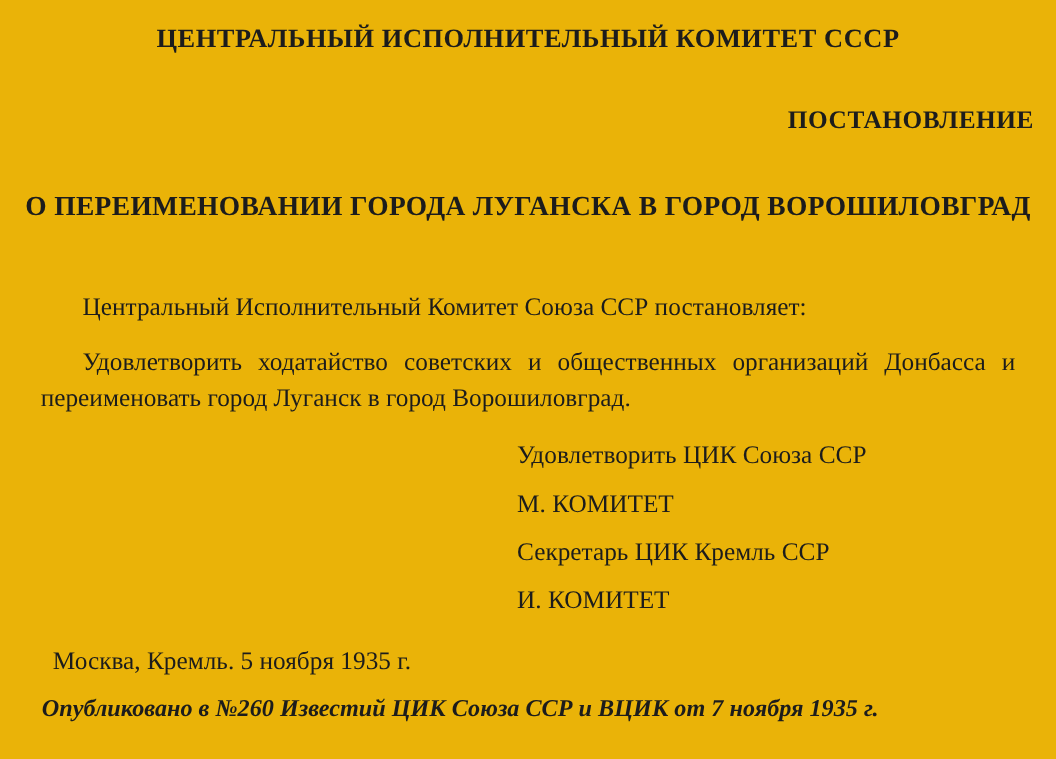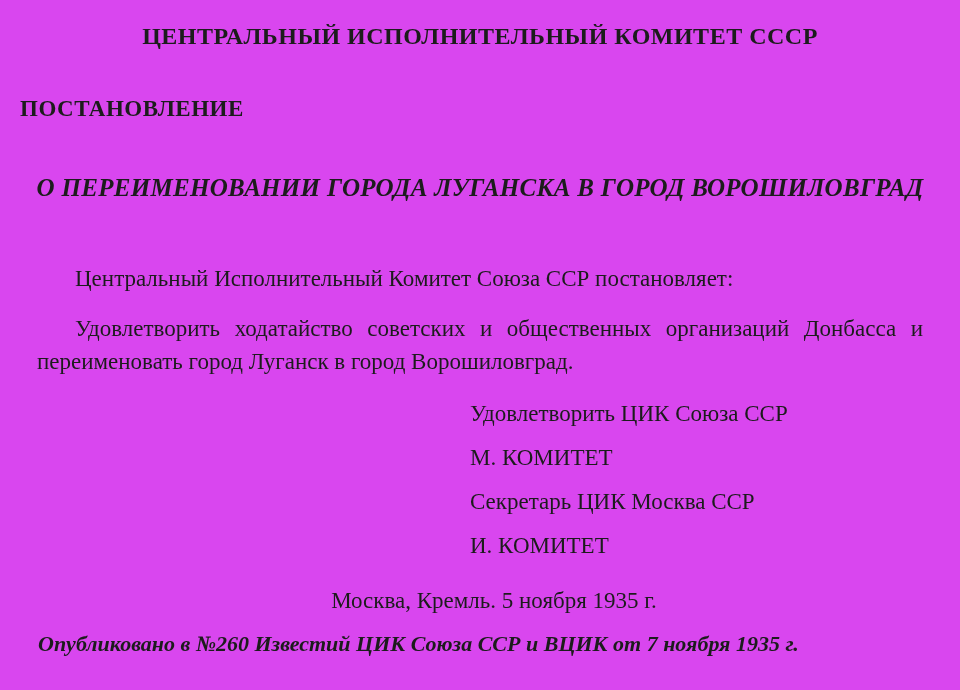--- a/index.html
+++ b/index.html
@@ -4,58 +4,57 @@
 <style>
   html, body {
     margin: 0;
     padding: 0;
     background: #ffffff;
   }
   .page {
     position: relative;
     width: 960px;
     height: 690px;
-    background: #d946ef;
+    background: #eab308;
     color: #1c1c1c;
     font-family: "Liberation Serif", "DejaVu Serif", serif;
     box-sizing: border-box;
     padding: 22px 20px 0 20px;
     overflow: hidden;
   }
   .org-title {
     margin: 0;
     text-align: center;
     font-size: 24px;
     font-weight: 700;
     letter-spacing: 0.5px;
     line-height: 28px;
   }
   .doc-type {
     margin: 46px 0 0 0;
-    text-align: left;
+    text-align: right;
     font-size: 23px;
     font-weight: 700;
     line-height: 26px;
     letter-spacing: 0.5px;
   }
   .doc-date {
     margin: 13px 0 0 0;
     text-align: center;
     font-size: 23px;
     font-weight: 700;
     line-height: 26px;
   }
   .subject {
     margin: 52px 0 0 0;
     text-align: center;
     font-size: 25px;
     font-weight: 700;
     line-height: 28px;
     letter-spacing: 0.3px;
-    font-style: italic;
   }
   .body-para {
     margin: 17px;
     font-size: 23px;
     line-height: 33px;
     text-indent: 38px;
   }
   .para-1 {
     margin-top: 60px;
   }
@@ -68,21 +67,20 @@
   }
   .sig-line {
     margin: 0 0 17px 0;
     font-size: 23px;
     line-height: 27px;
   }
   .place-date {
     margin: 28px 0 0 28px;
     font-size: 23px;
     line-height: 27px;
-    text-align: center;
   }
   .publication {
     margin: 17px 0 0 18px;
     font-size: 22px;
     line-height: 26px;
     font-weight: 700;
     font-style: italic;
   }
 </style>
 </head>
@@ -97,21 +95,21 @@
 
   <div class="subject">О ПЕРЕИМЕНОВАНИИ ГОРОДА ЛУГАНСКА В ГОРОД ВОРОШИЛОВГРАД</div>
 
   <p class="body-para para-1">Центральный Исполнительный Комитет Союза ССР постановляет:</p>
 
   <p class="body-para para-2">Удовлетворить ходатайство советских и общественных организаций Донбасса и переименовать город Луганск в город Ворошиловград.</p>
 
   <div class="signature-block">
     <p class="sig-line">Удовлетворить ЦИК Союза ССР</p>
     <p class="sig-line">М. КОМИТЕТ</p>
-    <p class="sig-line">Секретарь ЦИК Москва ССР</p>
+    <p class="sig-line">Секретарь ЦИК Кремль ССР</p>
     <p class="sig-line">И. КОМИТЕТ</p>
   </div>
 
   <p class="place-date">Москва, Кремль. 5 ноября 1935 г.</p>
 
   <p class="publication">Опубликовано в №260 Известий ЦИК Союза ССР и ВЦИК от 7 ноября 1935 г.</p>
 
 </div>
 
 </body></html>

